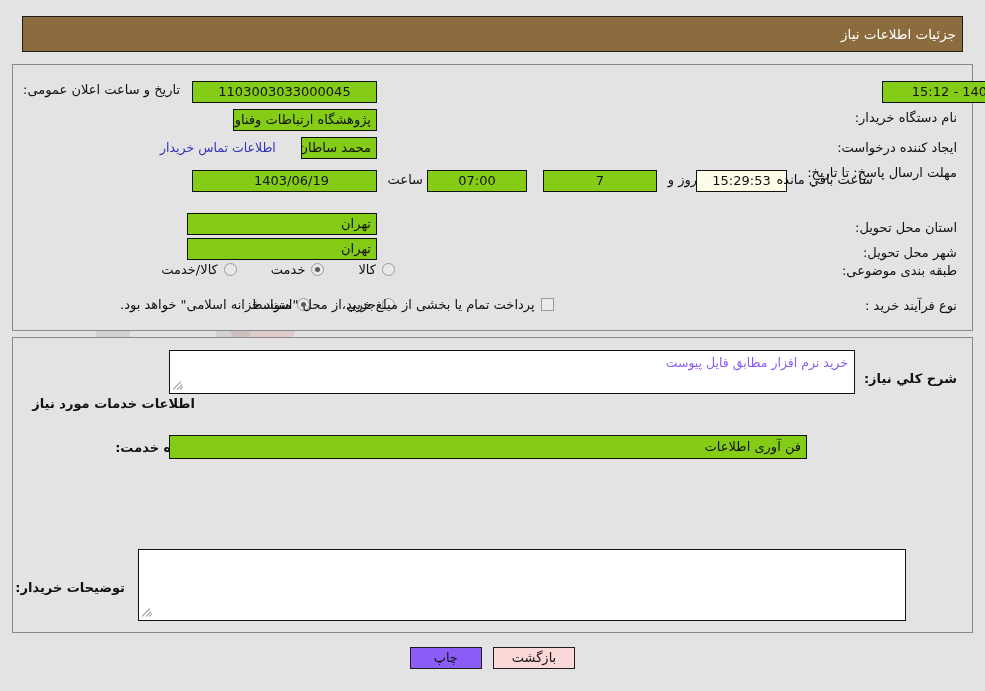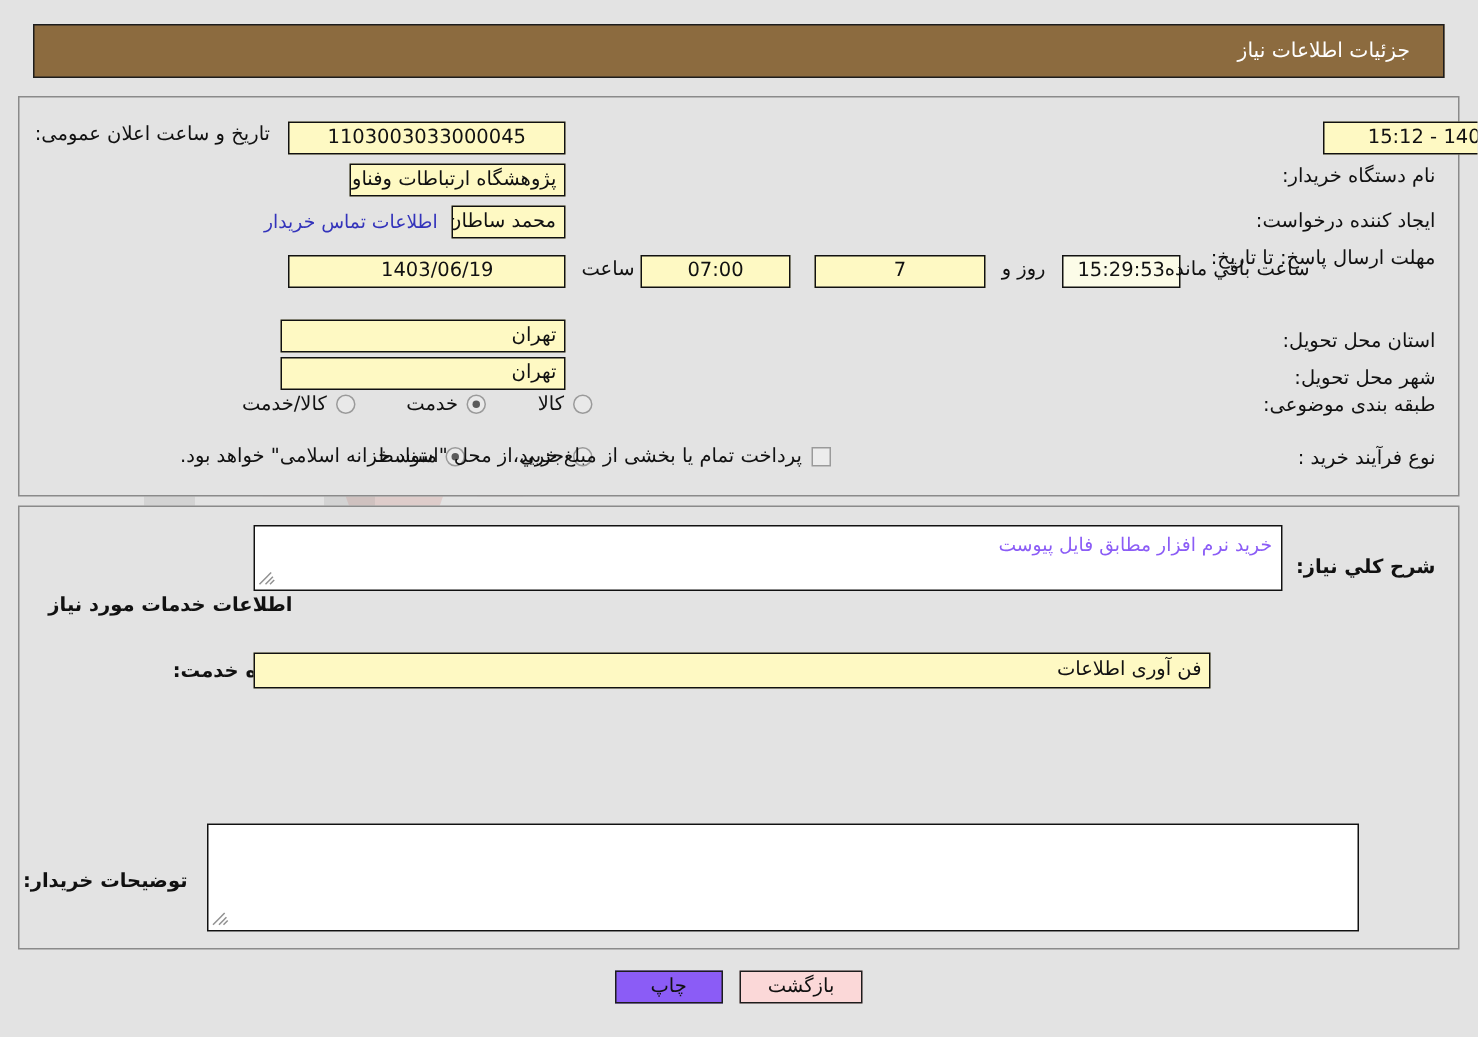--- a/index.html
+++ b/index.html
@@ -40,21 +40,21 @@
     border: 1px solid #1d1d1d;
     box-sizing: border-box;
     display: flex;
     align-items: center;
     justify-content: flex-start;
     z-index: 2;
   }
   .header-bar .title {
     color: #ffffff;
     font-size: 13.5px;
-    padding-right: 22px;
+    padding-right: 6px;
     white-space: nowrap;
   }
 
   
   .panel {
     position: absolute;
     right: 12px;
     left: 12px;
     border: 1px solid #8a8a8a;
     background: #e3e3e3;
@@ -73,21 +73,21 @@
   }
   .lbl {
     font-size: 13px;
     color: #111;
     white-space: nowrap;
   }
   .lbl.bold { font-weight: bold; }
 
   .box {
     border: 1px solid #111;
-    background: #fef9c3;
+    background: #84cc16;
     box-sizing: border-box;
     height: 22px;
     line-height: 20px;
     font-size: 13px;
     color: #111;
     padding: 0 5px;
     overflow: hidden;
     white-space: nowrap;
   }
   .box.center { text-align: center; }
@@ -255,31 +255,31 @@
 
 <div class="row" style="top:110px; right:28px; z-index:2;">
   <span class="lbl">نام دستگاه خریدار:</span>
 </div>
 <div class="box right" style="position:absolute; top:109px; right:608px; left:233px; z-index:2;">پژوهشگاه ارتباطات وفناوری اطلاعات مرکز تحقیقات</div>
 
 <div class="row" style="top:140px; right:28px; z-index:2;">
   <span class="lbl">ایجاد کننده درخواست:</span>
 </div>
 <div class="box right" style="position:absolute; top:137px; right:608px; left:301px; z-index:2; border:1px solid #111;">محمد ساطان پور ورنوسفادرانی کارمند پژوهشگاه ارتباطات وفناوری اطلاعات مرکز</div>
-<div class="link" style="position:absolute; top:140px; left:176px; z-index:2;text-align:right;">اطلاعات تماس خریدار</div>
+<div class="link" style="position:absolute; top:140px; left:160px; z-index:2;text-align:right;">اطلاعات تماس خریدار</div>
 
 <div class="row" style="top:164px; right:28px; width:110px; display:block; line-height:18px; z-index:2;">
   <span class="lbl">مهلت ارسال پاسخ: تا تاریخ:</span>
 </div>
 <div class="box center" style="position:absolute; top:170px; right:608px; width:185px; z-index:2;padding-left:19px;">1403/06/19</div>
 <span class="lbl" style="position:absolute; top:172px; right:562px; z-index:2;">ساعت</span>
 <div class="box center" style="position:absolute; top:170px; right:458px; width:100px; z-index:2;margin-left:28px;">07:00</div>
 <div class="box center" style="position:absolute; top:170px; right:328px; width:114px; z-index:2;">7</div>
 <span class="lbl" style="position:absolute; top:172px; right:288px; z-index:2;">روز و</span>
-<div class="box cream center" style="position:absolute; top:170px; right:198px; width:79px; z-index:2;margin-left:24px;">15:29:53</div>
+<div class="box cream center" style="position:absolute; top:170px; right:198px; width:91px; z-index:2;margin-left:24px;">15:29:53</div>
 <span class="lbl" style="position:absolute; top:172px; right:112px; z-index:2;">ساعت باقي مانده</span>
 
 <div class="row" style="top:220px; right:28px; z-index:2;">
   <span class="lbl">استان محل تحویل:</span>
 </div>
 <div class="box right" style="position:absolute; top:213px; right:608px; width:190px; z-index:2;">تهران</div>
 
 <div class="row" style="top:245px; right:28px; z-index:2;">
   <span class="lbl">شهر محل تحویل:</span>
 </div>

